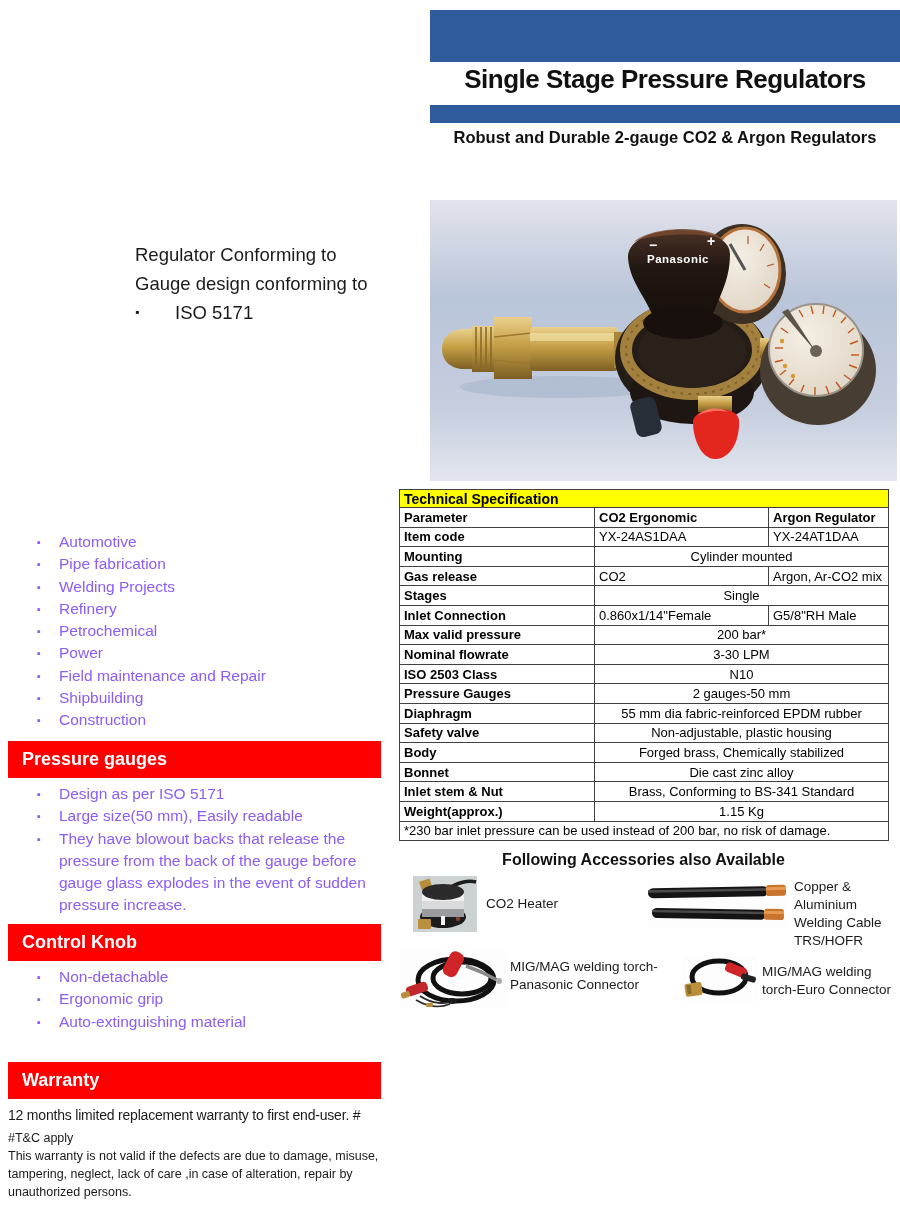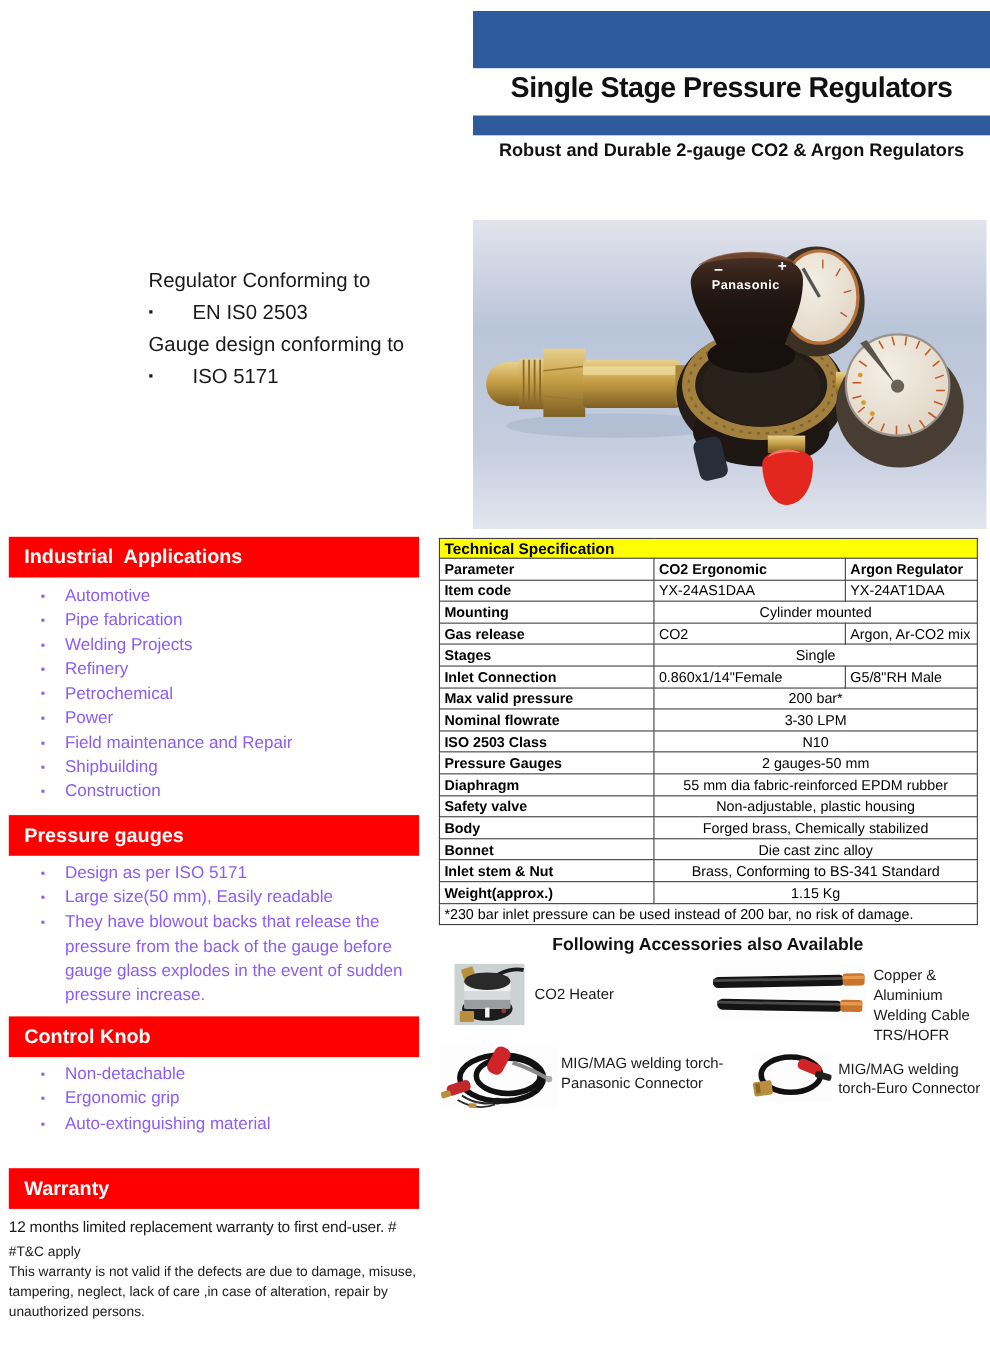--- a/index.html
+++ b/index.html
@@ -58,21 +58,20 @@
 
 <div class="page">
 
   <div class="bar-blue1"></div>
   <div class="doc-title">Single Stage Pressure Regulators</div>
   <div class="bar-blue2"></div>
   <div class="doc-subtitle">Robust and Durable 2-gauge CO2 &amp; Argon Regulators</div>
 
   <div class="conformance">
     <div>Regulator Conforming to</div>
-    <div class="conf-bullet">EN IS0 2503</div>
     <div>Gauge design conforming to</div>
     <div class="conf-bullet">ISO 5171</div>
   </div>
 
   <svg class="photo" viewBox="0 0 467 281">
     <defs>
       <linearGradient id="bgG" x1="0" y1="0" x2="0" y2="1">
         <stop offset="0" stop-color="#e2e3ec"></stop>
           <stop offset="0.35" stop-color="#b9c5d9"></stop>
         <stop offset="0.75" stop-color="#c6cedf"></stop>
@@ -180,21 +179,20 @@
     </g>
 
     <g>
       <rect x="203" y="198" width="26" height="38" rx="7" fill="#272e38" transform="rotate(-14 216 217)"></rect>
       <rect x="268" y="196" width="34" height="16" fill="url(#brassG)"></rect>
       <path d="M263,222 C263,206 308,204 309,220 C310,242 300,258 286,259 C272,260 263,240 263,222 Z" fill="#e3271e"></path>
       <path d="M268,216 C272,208 290,206 298,212 C290,210 274,211 268,216 Z" fill="#ff7a68" opacity="0.9"></path>
     </g>
   </svg>
 
-  <div class="red-bar" style="top:488px;">Industrial  Applications</div>
   <ul class="bullets" style="top:531px;width:350px;">
       <li>Automotive</li>
       <li>Pipe fabrication</li>
       <li>Welding Projects</li>
       <li>Refinery</li>
       <li>Petrochemical</li>
       <li>Power</li>
       <li>Field maintenance and Repair</li>
       <li>Shipbuilding</li>
       <li>Construction</li>

